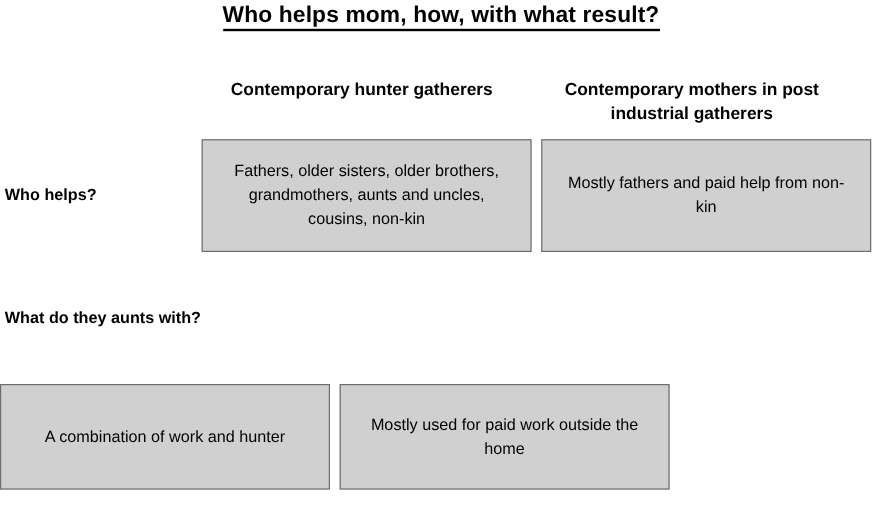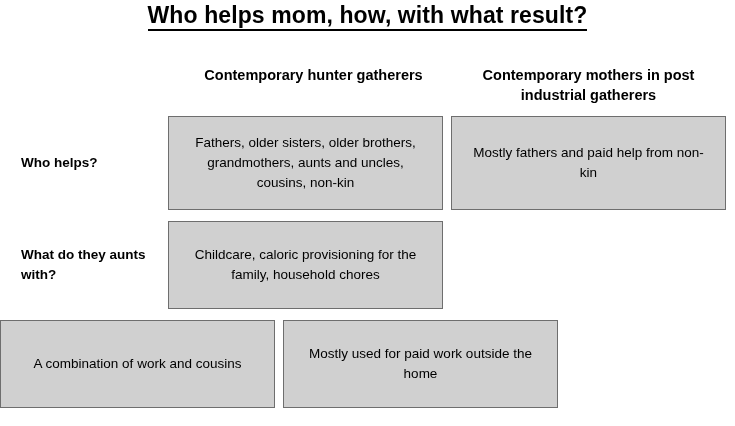--- a/index.html
+++ b/index.html
@@ -18,39 +18,38 @@
     position: relative;
     width: 735px;
     height: 426px;
   }
   .title {
     position: absolute;
     top: 2px;
     left: 0;
     width: 735px;
     text-align: center;
-    font-size: 23px;
+    font-size: 19px;
     font-weight: bold;
     letter-spacing: 0.1px;
   }
   .title span {
     border-bottom: 2px solid #000;
     padding-bottom: 1px;
   }
   .grid {
     position: absolute;
     top: 58px;
     left: 0;
     width: 735px;
   }
   .header-row {
     display: flex;
     align-items: flex-start;
     height: 58px;
-    padding-left: 12px;
   }
   .col-label {
     width: 168px;
     flex: 0 0 168px;
   }
   .col-a, .col-b {
     flex: 0 0 275px;
     width: 275px;
     padding-right: 8px;
     box-sizing: border-box;
@@ -68,22 +67,23 @@
     margin-bottom: 11px;
   }
   .row-label {
     width: 168px;
     flex: 0 0 168px;
     font-size: 13.5px;
     font-weight: bold;
     line-height: 1.45;
     display: flex;
     align-items: center;
-    padding-left: 21px;
+    padding-left: 4px;
     box-sizing: border-box;
+    text-align: right;
   }
   .cell {
     flex: 0 0 275px;
     width: 275px;
     margin-right: 8px;
     box-sizing: border-box;
     background: #d0d0d0;
     border: 1px solid #6e6e6e;
     display: flex;
     align-items: center;
@@ -117,22 +117,21 @@
     </div>
 
     <div class="body-row r1">
       <div class="row-label">Who helps?</div>
       <div class="cell">Fathers, older sisters, older brothers, grandmothers, aunts and uncles, cousins, non-kin</div>
       <div class="cell">Mostly fathers and paid help from non-kin</div>
     </div>
 
     <div class="body-row r2">
       <div class="row-label">What do they aunts with?</div>
-      <div class="cell">Childcare, caloric provisioning for the family, household chores</div>
     </div>
 
     <div class="body-row r3">
-      <div class="cell">A combination of work and cousins</div>
+      <div class="cell">A combination of work and hunter</div>
       <div class="cell">Mostly used for paid work outside the home</div>
     </div>
 
   </div>
 </div>
 
 </body></html>

